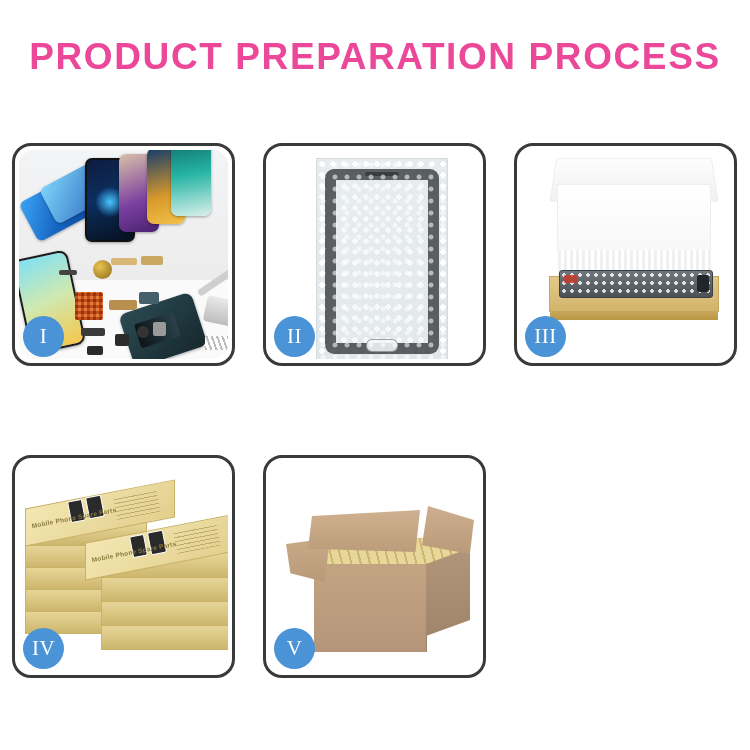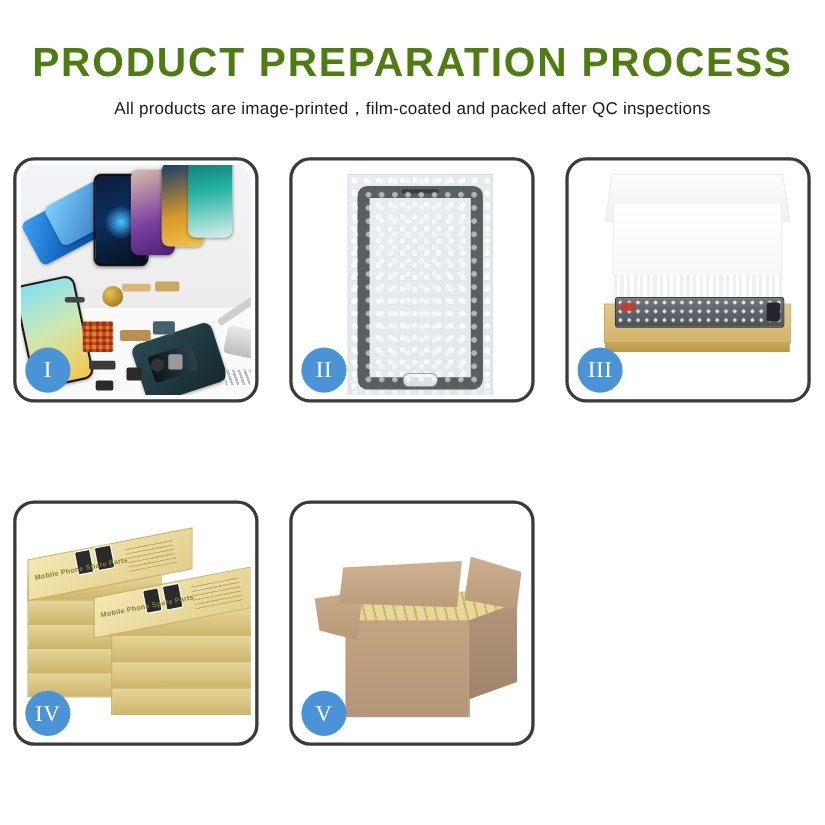--- a/index.html
+++ b/index.html
@@ -6,21 +6,21 @@
   body{
     width:750px;height:750px;background:#ffffff;
     font-family:"Liberation Sans", sans-serif;
     overflow:hidden;position:relative;
   }
   .page{position:absolute;inset:0;}
 
   
   .header{position:absolute;left:0;top:0;width:750px;text-align:center;}
   .title{
-    font-size:37px;font-weight:700;color:#4d7c0f;
+    font-size:37px;font-weight:700;color:#ec4899;
     letter-spacing:1.6px;line-height:1;
     margin-top:38px;white-space:nowrap;
   }
   .subtitle{
     font-size:15.5px;font-weight:400;color:#1a1a1a;
     letter-spacing:.2px;margin-top:14px;white-space:nowrap;
   }
 
   
   .grid{position:absolute;left:0;top:143px;width:750px;height:540px;}
@@ -215,21 +215,20 @@
   .shadow{position:absolute;left:8px;top:22px;width:196px;height:150px;
     background:radial-gradient(ellipse at 60% 40%,rgba(235,238,240,.9),transparent 70%);}
 </style>
 </head>
 <body>
 
 <div class="page">
 
   <div class="header">
     <div class="title">PRODUCT PREPARATION PROCESS</div>
-    <div class="subtitle">All products are image-printed，film-coated and packed after QC inspections</div>
   </div>
 
   <div class="grid">
 
     <div class="cell c0 r0">
       <div class="frame">
         <div class="inner">
           <div class="p1">
             <div class="shelf"></div>
             <div class="ph ph-a"></div>

